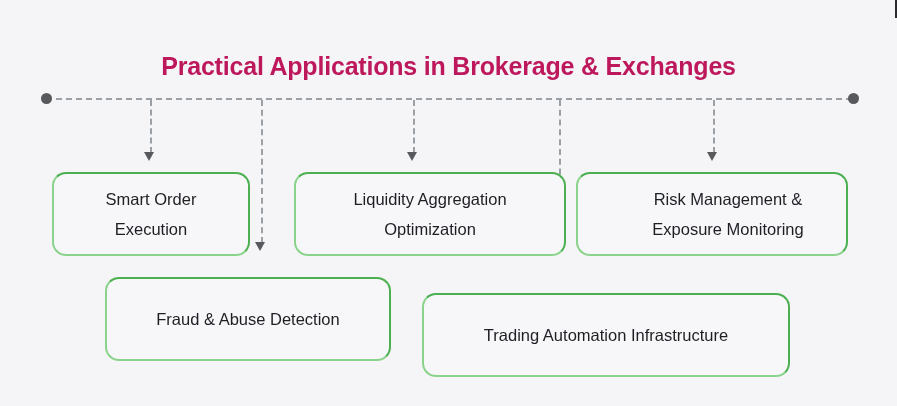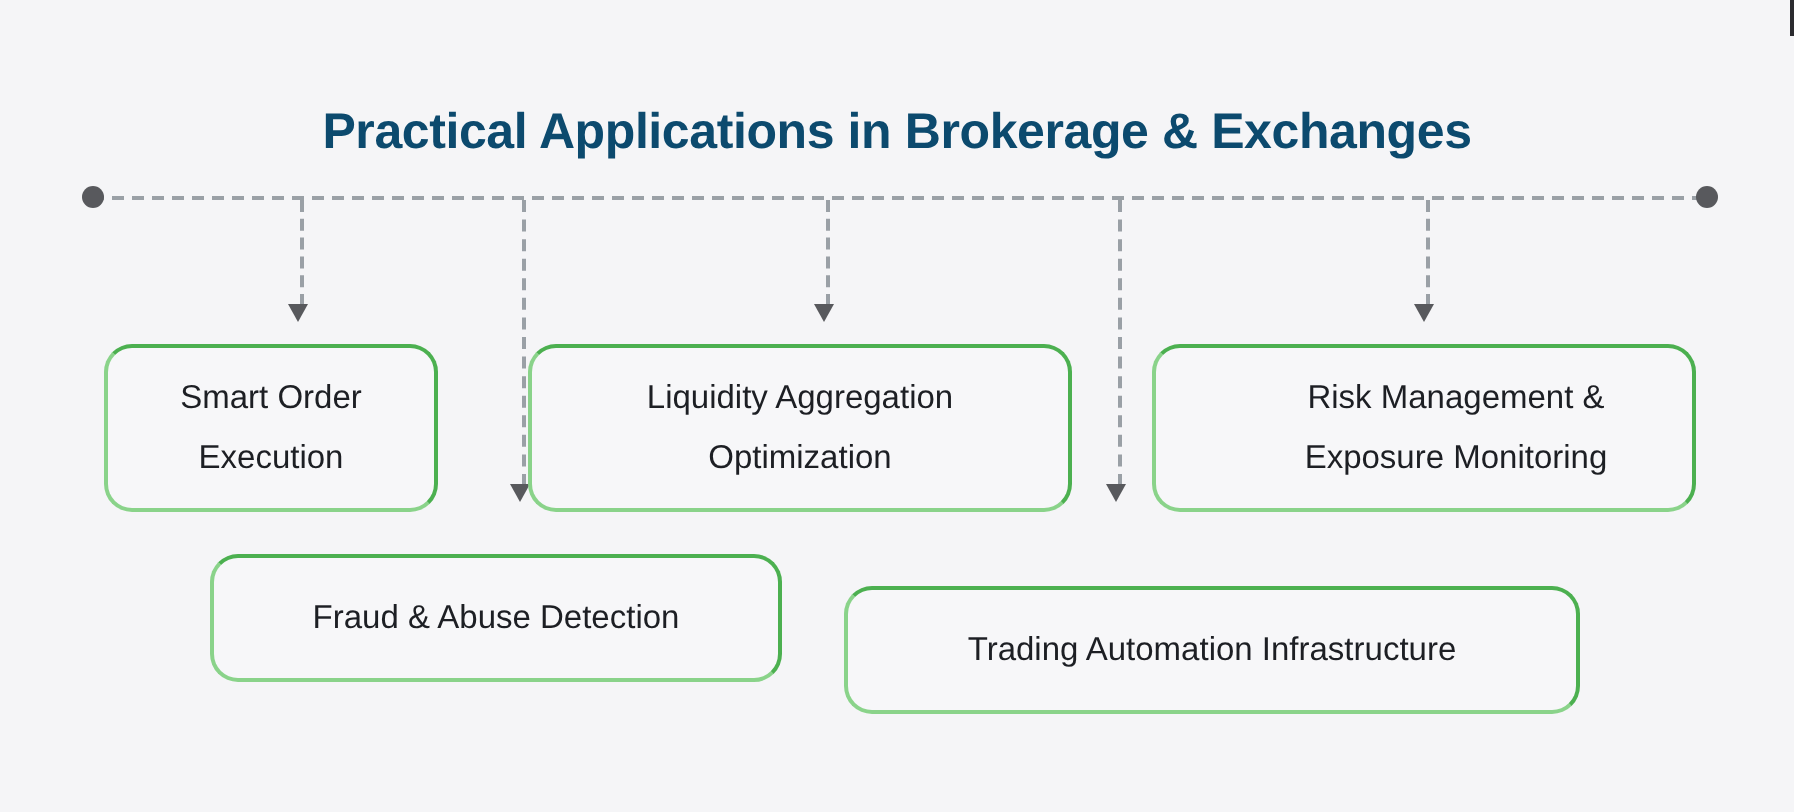--- a/index.html
+++ b/index.html
@@ -22,21 +22,21 @@
 
   
   .title {
     position: absolute;
     left: 0;
     top: 52px;
     width: 897px;
     text-align: center;
     font-size: 25px;
     font-weight: bold;
-    color: #0c4a6e;
+    color: #be185d;
     letter-spacing: -0.2px;
     white-space: nowrap;
   }
 
   
   .spine {
     position: absolute;
     left: 46px;
     top: 98px;
     width: 806px;
@@ -102,26 +102,26 @@
   .card-label {
     font-size: 16.5px;
     line-height: 30px;
     color: #1d1f24;
     padding: 0 12px;
     white-space: pre-line;
   }
 
   
   .card.r1 { top: 172px; height: 84px; }
-  .card.b1 { left: 52px;  width: 167px; }
-  .card.b2 { left: 264px; width: 272px; }
+  .card.b1 { left: 52px;  width: 198px; }
+  .card.b2 { left: 294px; width: 272px; }
   .card.b3 { left: 576px; width: 272px; padding-left: 32px; }
 
   
-  .card.r2 { top: 277px; height: 64px; }
+  .card.r2 { top: 277px; height: 84px; }
   .card.b4 { left: 105px; width: 286px; }
   .card.b5 { left: 422px; width: 368px; margin-top: 16px; }
 
   
   .page-edge {
     position: absolute;
     right: 0;
     top: 0;
     width: 2px;
     height: 18px;

